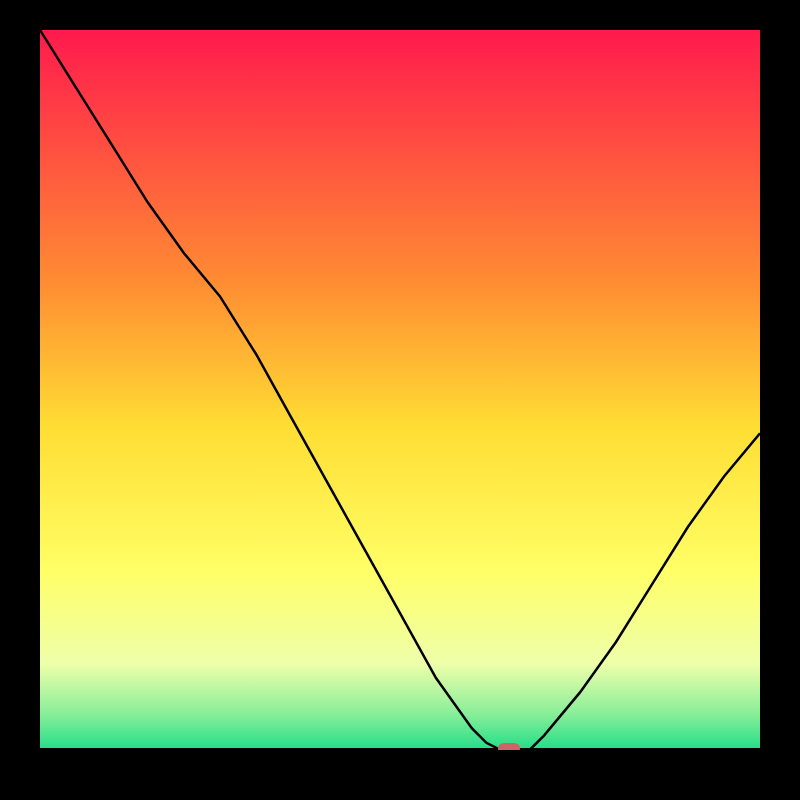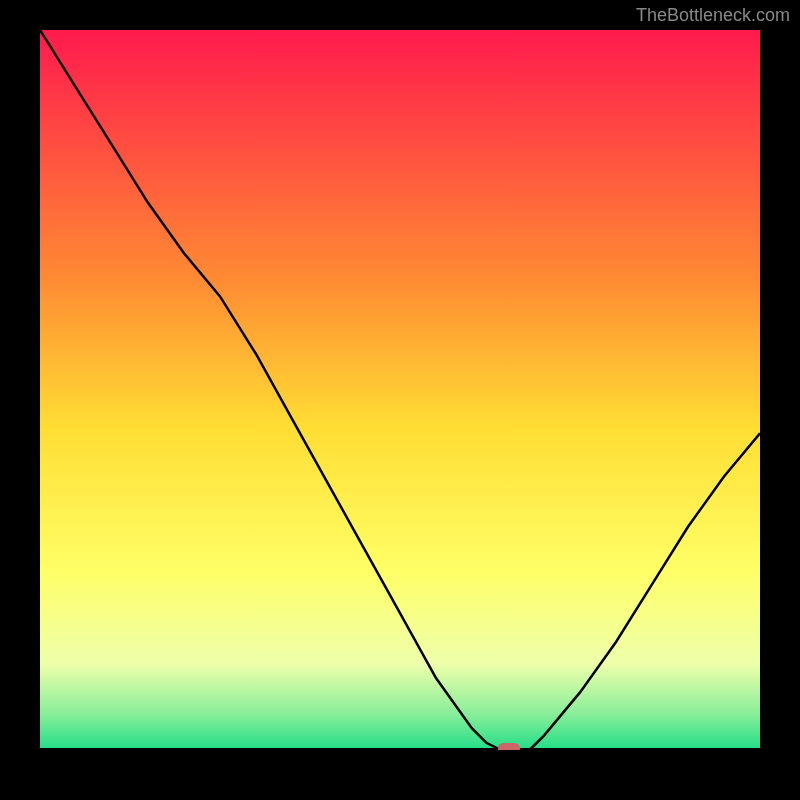--- a/index.html
+++ b/index.html
@@ -88,21 +88,20 @@
 </head>
 <body>
 
 <div class="container">
 
   <div class="black-border-top"></div>
   <div class="black-border-left"></div>
   <div class="black-border-right"></div>
   <div class="black-border-bottom"></div>
 
-  <div class="attribution">TheBottleneck.com</div>
 
   <div class="chart-area">
     <svg class="gradient-bg" viewBox="0 0 720 720" preserveAspectRatio="none">
       <defs>
         <linearGradient id="bg-grad" x1="0" y1="0" x2="0" y2="1">
         <stop offset="0%" stop-color="#ff1a4d"></stop>
             <stop offset="35%" stop-color="#ff8c33"></stop>
             <stop offset="55.00000000000001%" stop-color="#ffdd33"></stop>
             <stop offset="75%" stop-color="#ffff66"></stop>
             <stop offset="88%" stop-color="#eeffaa"></stop>

